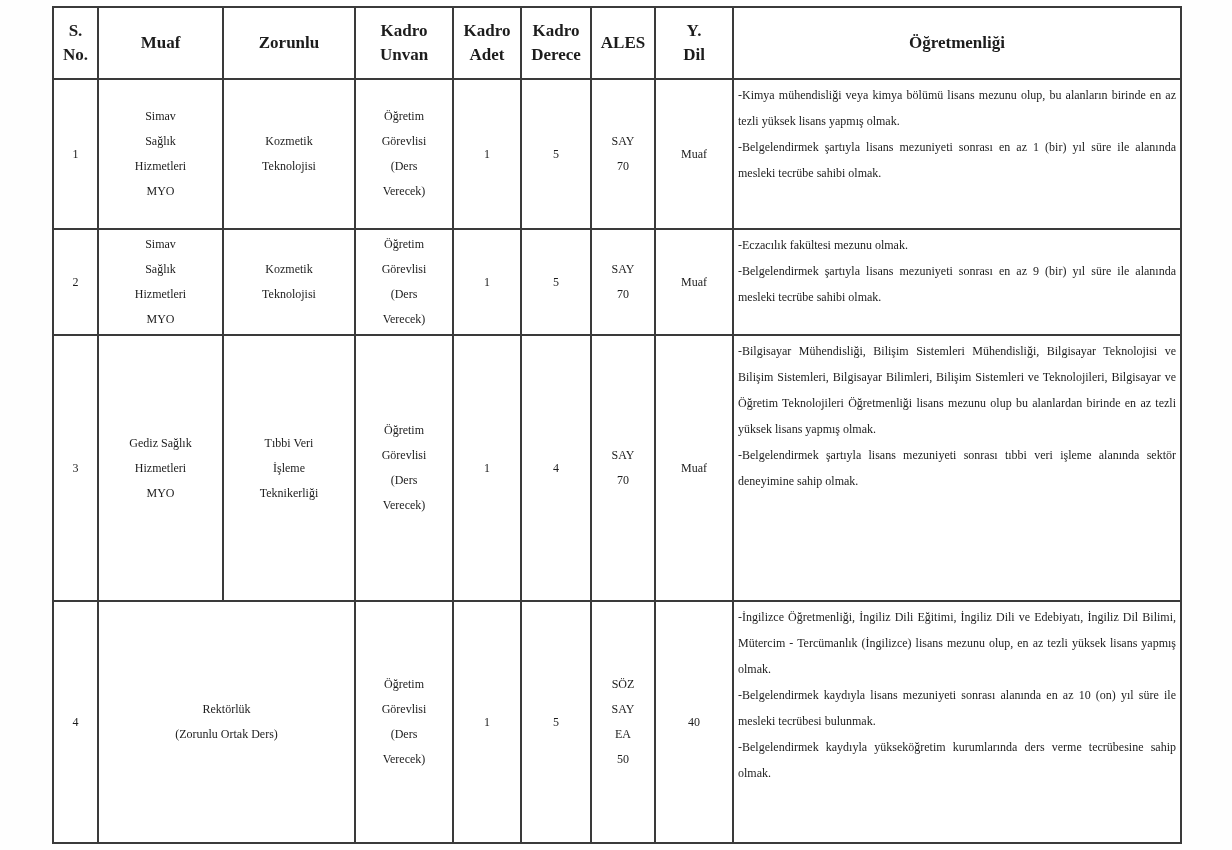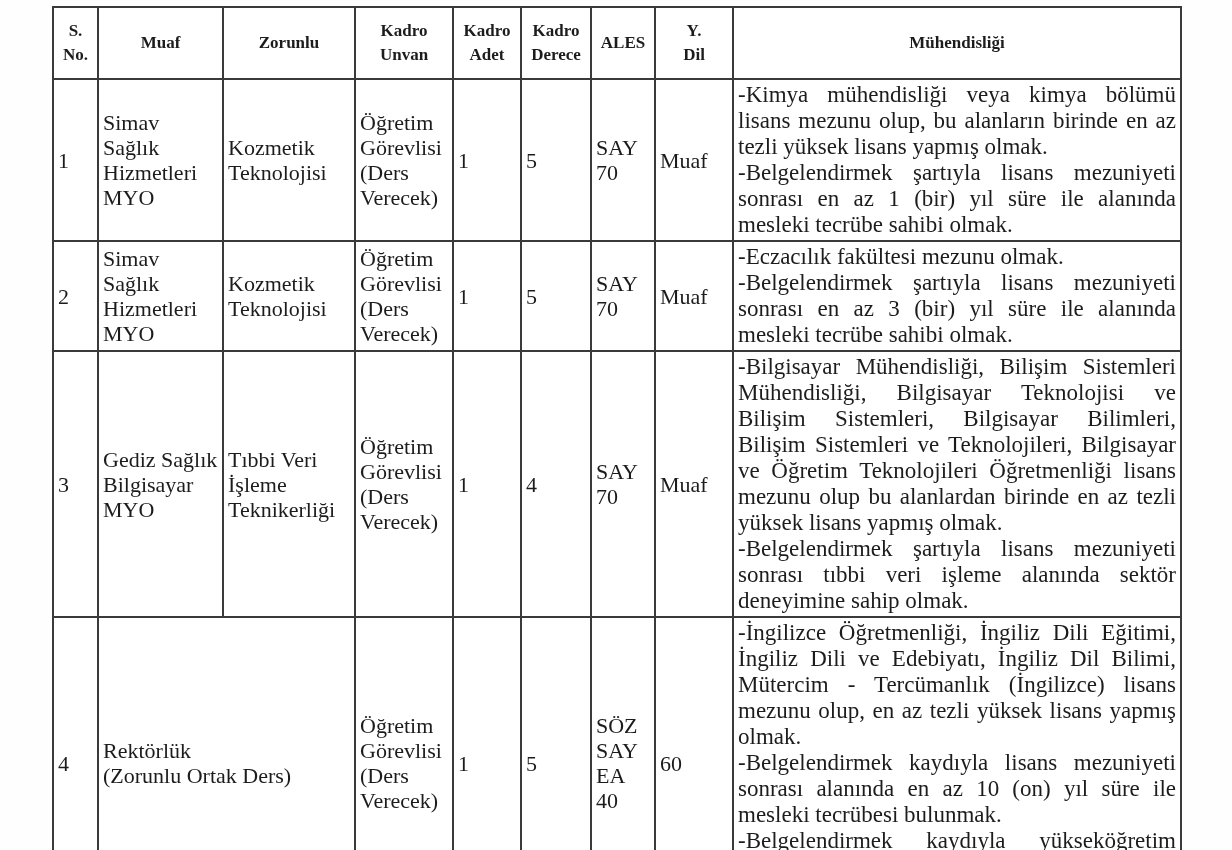--- a/index.html
+++ b/index.html
@@ -38,27 +38,28 @@
   table.jobs th {
     font-weight: bold;
     font-size: 17px;
     line-height: 24px;
     text-align: center;
     vertical-align: middle;
     padding: 4px 2px;
   }
   
   td.c {
-    font-size: 22px;
+    font-size: 12px;
     line-height: 25px;
+    text-align: center;
     vertical-align: middle;
   }
   
   td.desc {
-    font-size: 23px;
+    font-size: 12px;
     line-height: 26px;
     text-align: justify;
     text-justify: inter-word;
     vertical-align: top;
     padding: 2px 7px 2px 5px;
   }
   tr.h-row  { height: 72px;  }
   tr.row-1  { height: 150px; }
   tr.row-2  { height: 100px; }
   tr.row-3  { height: 266px; }
@@ -88,21 +89,21 @@
         <th>Zorunlu</th>
         <th>Kadro
 Unvan</th>
         <th>Kadro
 Adet</th>
         <th>Kadro
 Derece</th>
         <th>ALES</th>
         <th>Y.
 Dil</th>
-        <th>Mühendisliği</th>
+        <th>Öğretmenliği</th>
       </tr>
     </thead>
     <tbody>
       <tr class="row-1">
         <td class="c">1</td>
         <td class="c">Simav
 Sağlık
 Hizmetleri
 MYO</td>
         <td class="c">Kozmetik
@@ -130,26 +131,26 @@
         <td class="c">Öğretim
 Görevlisi
 (Ders
 Verecek)</td>
         <td class="c">1</td>
         <td class="c">5</td>
         <td class="c">SAY
 70</td>
         <td class="c">Muaf</td>
         <td class="desc">-Eczacılık fakültesi mezunu olmak.
--Belgelendirmek şartıyla lisans mezuniyeti sonrası en az 3 (bir) yıl süre ile alanında mesleki tecrübe sahibi olmak.</td>
+-Belgelendirmek şartıyla lisans mezuniyeti sonrası en az 9 (bir) yıl süre ile alanında mesleki tecrübe sahibi olmak.</td>
       </tr>
       <tr class="row-3">
         <td class="c">3</td>
         <td class="c">Gediz Sağlık
-Bilgisayar
+Hizmetleri
 MYO</td>
         <td class="c">Tıbbi Veri
 İşleme
 Teknikerliği</td>
         <td class="c">Öğretim
 Görevlisi
 (Ders
 Verecek)</td>
         <td class="c">1</td>
         <td class="c">4</td>
@@ -165,21 +166,21 @@
 (Zorunlu Ortak Ders)</td>
         <td class="c">Öğretim
 Görevlisi
 (Ders
 Verecek)</td>
         <td class="c">1</td>
         <td class="c">5</td>
         <td class="c">SÖZ
 SAY
 EA
-40</td>
-        <td class="c">60</td>
+50</td>
+        <td class="c">40</td>
         <td class="desc">-İngilizce Öğretmenliği, İngiliz Dili Eğitimi, İngiliz Dili ve Edebiyatı, İngiliz Dil Bilimi, Mütercim - Tercümanlık (İngilizce) lisans mezunu olup, en az tezli yüksek lisans yapmış olmak.
 -Belgelendirmek kaydıyla lisans mezuniyeti sonrası alanında en az 10 (on) yıl süre ile mesleki tecrübesi bulunmak.
 -Belgelendirmek kaydıyla yükseköğretim kurumlarında ders verme tecrübesine sahip olmak.</td>
       </tr>
     </tbody>
   </table>
 </div>
 
 </body></html>

